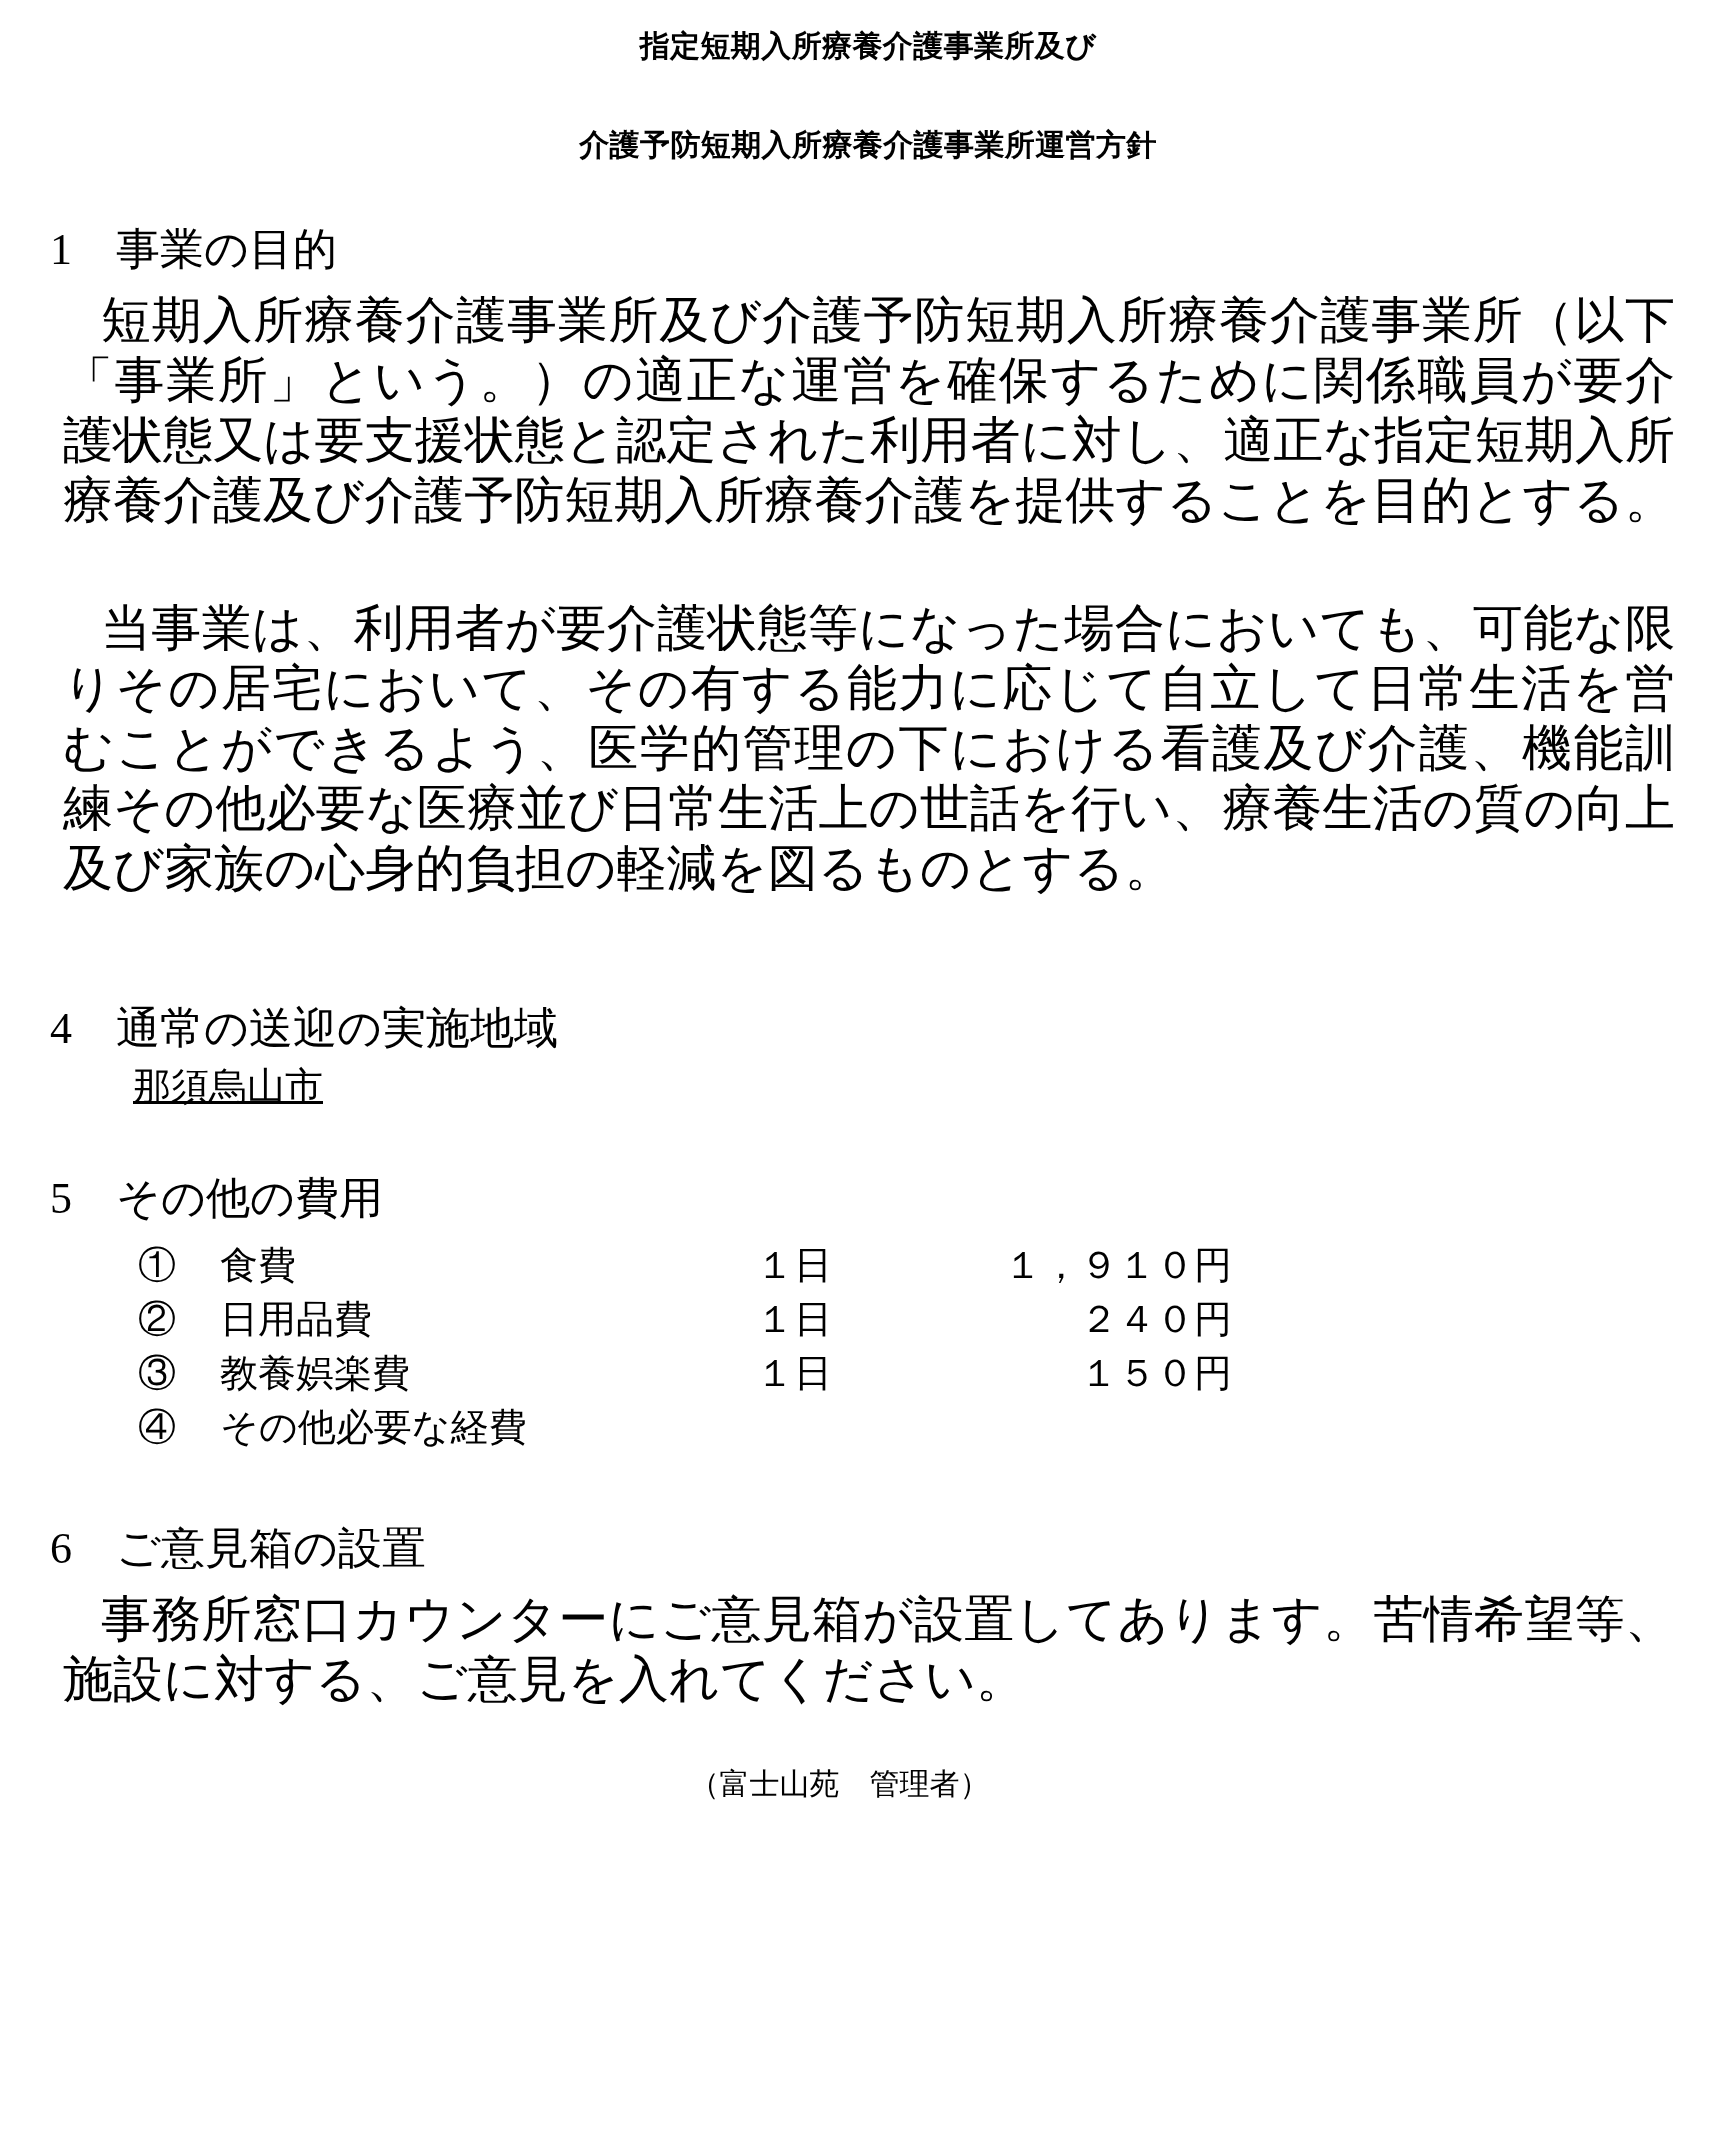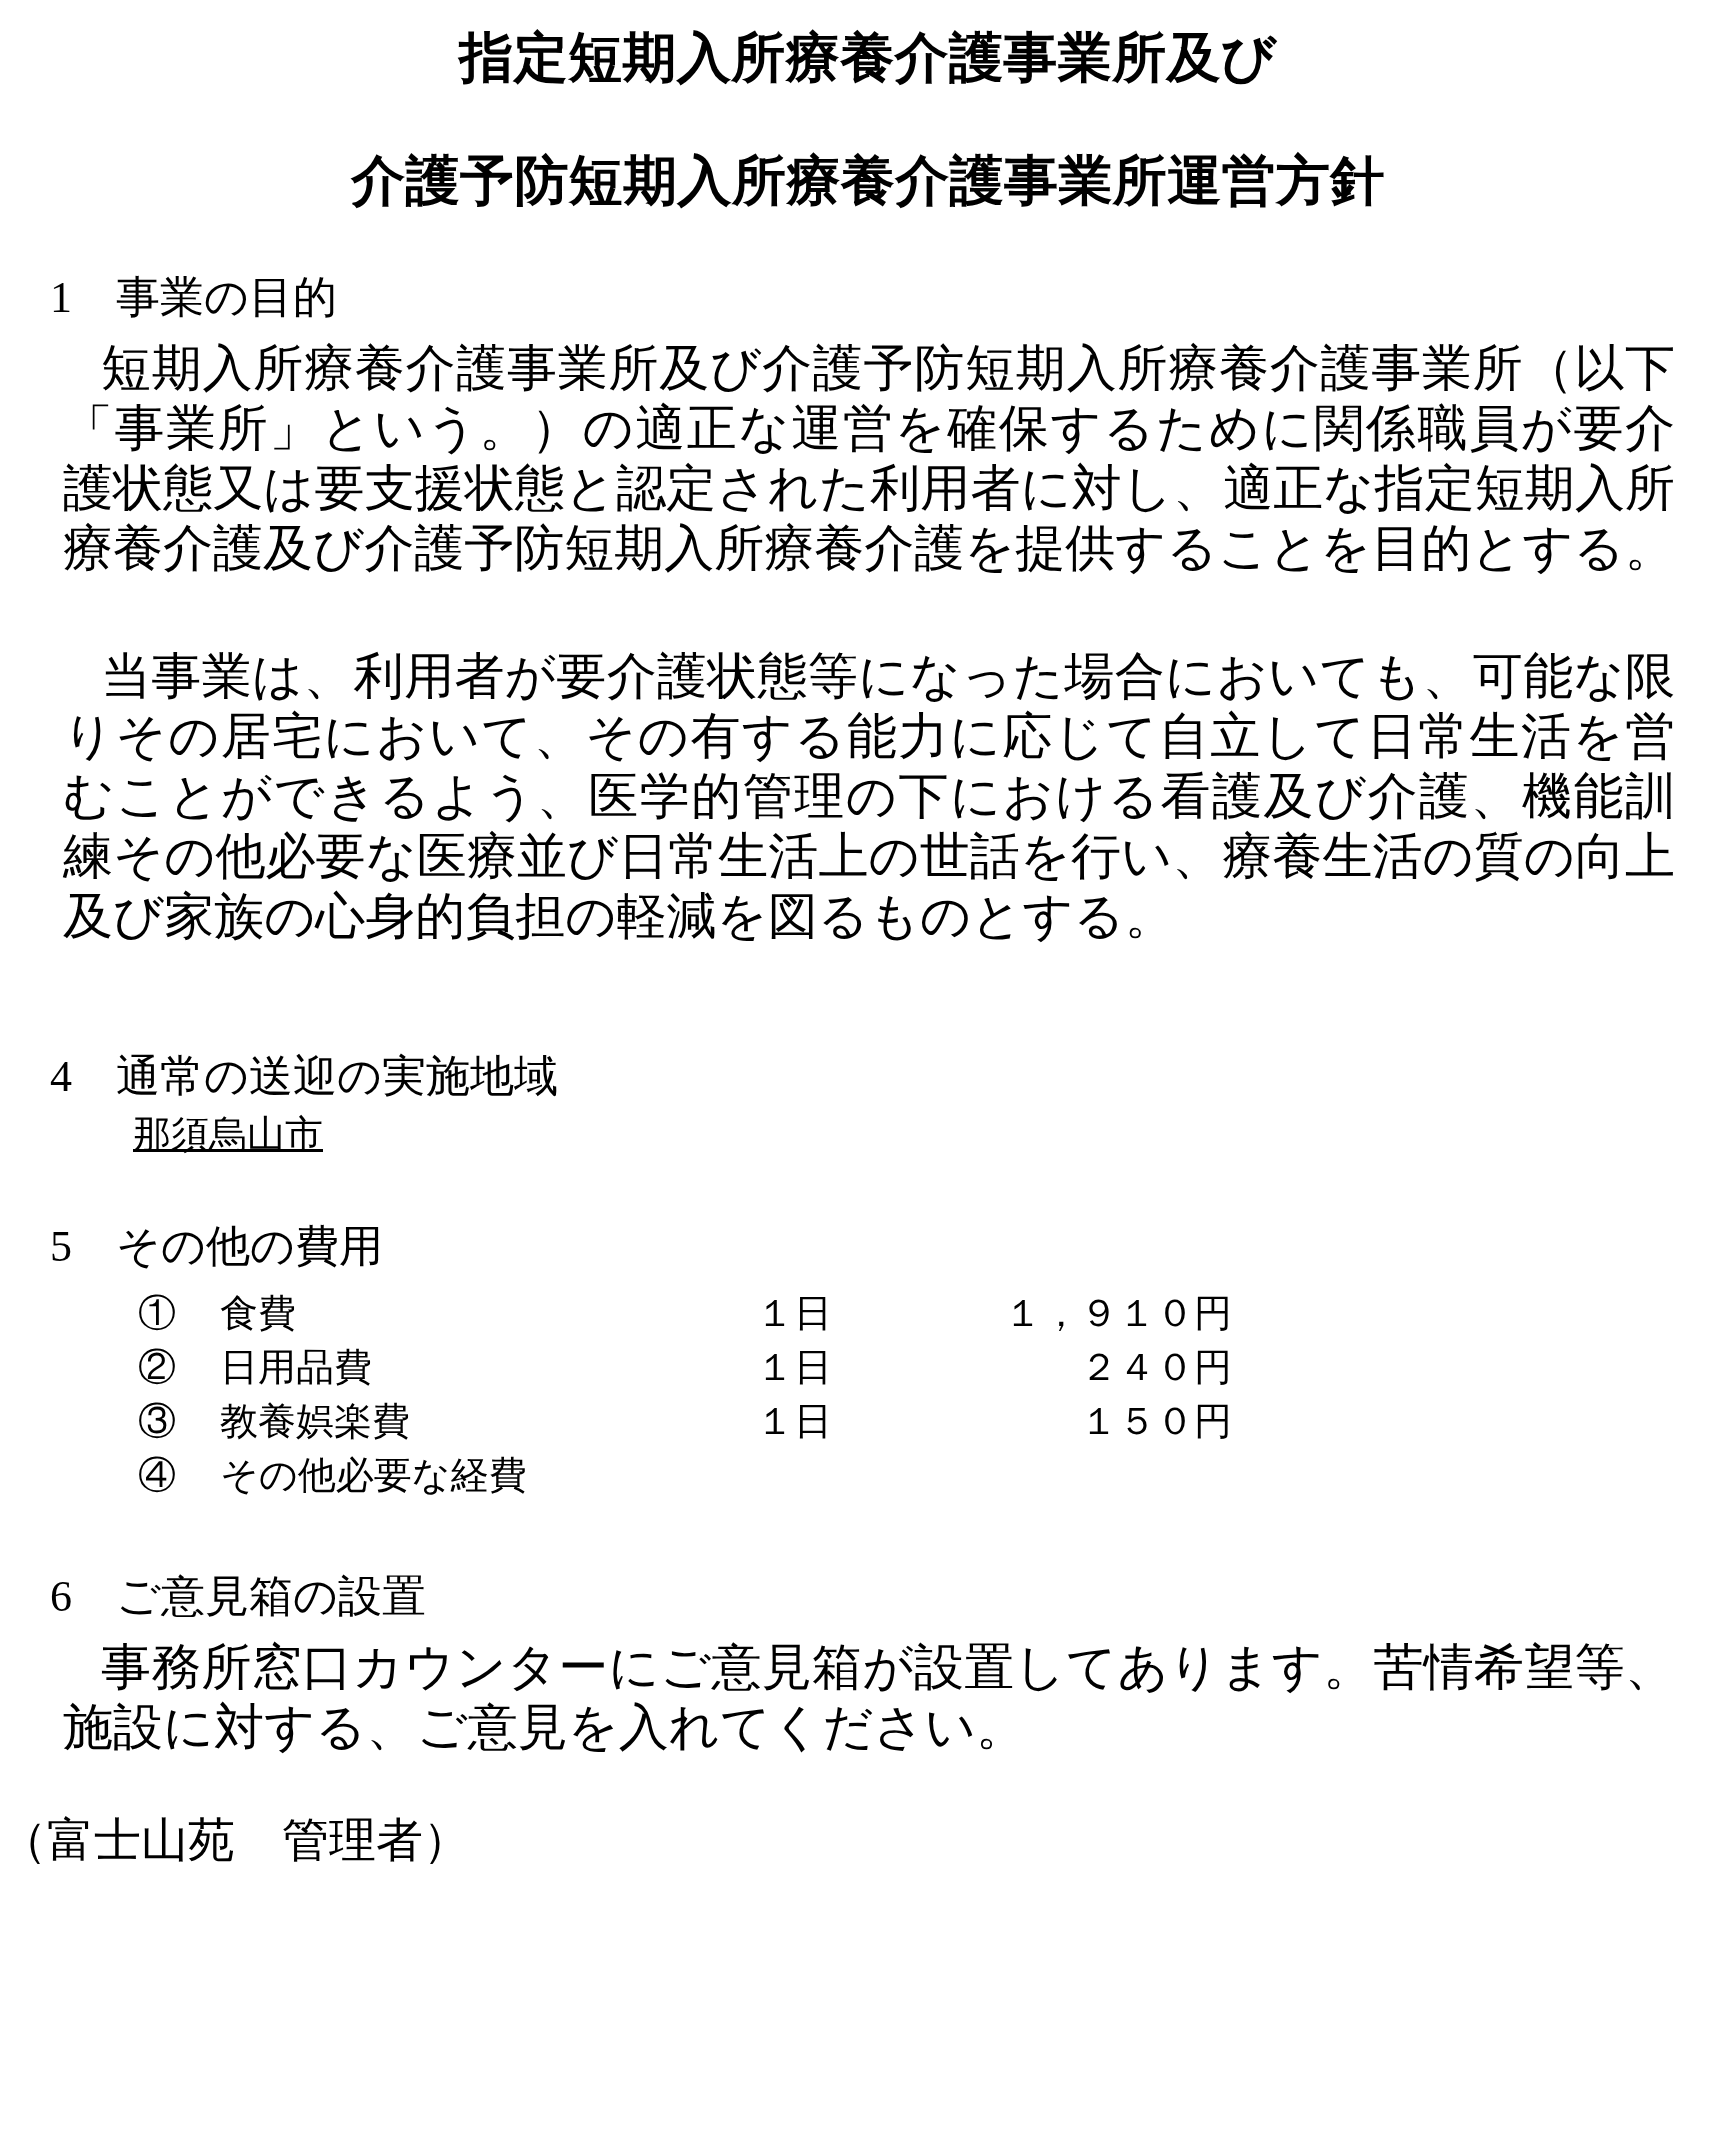--- a/index.html
+++ b/index.html
@@ -21,21 +21,21 @@
     position: relative;
     width: 1736px;
     height: 2151px;
     box-sizing: border-box;
   }
 
   
   .doc-title {
     text-align: center;
     font-weight: 700;
-    font-size: 54px;
+    font-size: 30px;
     line-height: 1.0;
     letter-spacing: 0.4px;
   }
   .title-line-1 { padding-top: 31px; }
   .title-line-2 { padding-top: 69px; }
 
   
   .section {
     margin: 0;
     padding: 0;
@@ -108,23 +108,23 @@
   .fee-amount {
     position: absolute;
     left: 903px;
     width: 329px;
     top: 0;
     text-align: right;
   }
 
   
   .doc-footer {
-    font-size: 47px;
-    line-height: 1.0;
-    text-align: left;
+    font-size: 30px;
+    line-height: 1.0;
+    text-align: center;
     margin-right: 57px;
     white-space: pre;
   }
 
   
   .gap-sec1   { height: 68px; }
   .gap-sec2   { height: 50px; }
   .gap-sec3   { height: 54px; }
   .gap-sec4   { height: 55px; }
   .gap-sec5   { height: 72px; }

